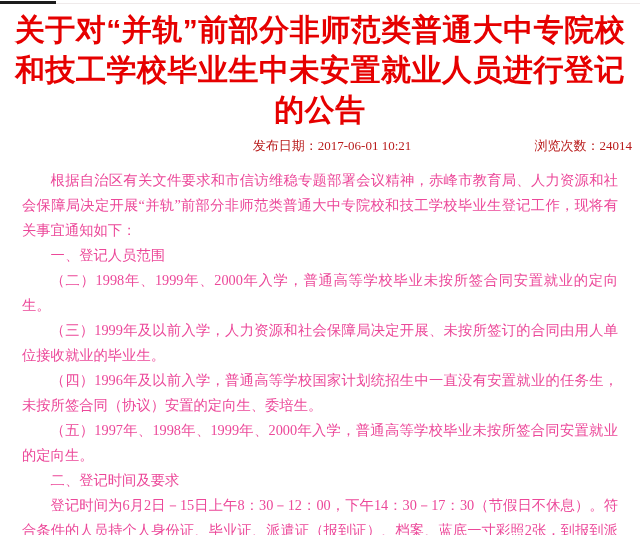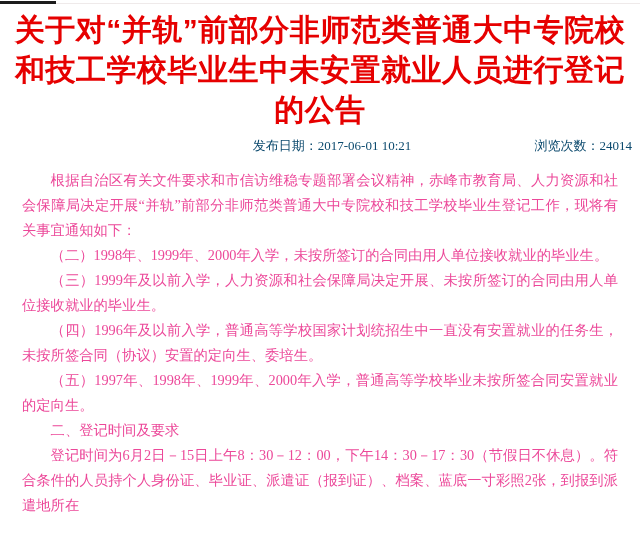--- a/index.html
+++ b/index.html
@@ -41,21 +41,21 @@
     color: #e60000;
     letter-spacing: 0.5px;
   }
   .meta-row {
     position: relative;
     margin-top: 6px;
     height: 20px;
     line-height: 20px;
     text-align: center;
     font-size: 13px;
-    color: #0c4a6e;
+    color: #b91c1c;
     font-family: "Liberation Serif", serif;
     margin-left: 24px;
   }
   .meta-views {
     position: absolute;
     right: 8px;
     top: 0;
   }
   .article-body {
     margin-top: 12px;
@@ -81,19 +81,20 @@
 
 <h1 class="doc-title">关于对“并轨”前部分非师范类普通大中专院校和技工学校毕业生中未安置就业人员进行登记的公告</h1>
 
 <div class="meta-row">
   <span><span>发布日期：</span><span>2017-06-01 10:21</span></span>
   <span class="meta-views"><span>浏览次数：</span><span>24014</span></span>
 </div>
 
 <div class="article-body">
   <p>根据自治区有关文件要求和市信访维稳专题部署会议精神，赤峰市教育局、人力资源和社会保障局决定开展“并轨”前部分非师范类普通大中专院校和技工学校毕业生登记工作，现将有关事宜通知如下：</p>
-    <p>（二）1998年、1999年、2000年入学，未按所签订的合同由用人单位接收就业的毕业生。</p>
+    <p class="section-heading">一、登记人员范围</p>
+    <p>（二）1998年、1999年、2000年入学，普通高等学校毕业未按所签合同安置就业的定向生。</p>
     <p>（三）1999年及以前入学，人力资源和社会保障局决定开展、未按所签订的合同由用人单位接收就业的毕业生。</p>
     <p>（四）1996年及以前入学，普通高等学校国家计划统招生中一直没有安置就业的任务生，未按所签合同（协议）安置的定向生、委培生。</p>
     <p>（五）1997年、1998年、1999年、2000年入学，普通高等学校毕业未按所签合同安置就业的定向生。</p>
     <p class="section-heading">二、登记时间及要求</p>
     <p>登记时间为6月2日－15日上午8：30－12：00，下午14：30－17：30（节假日不休息）。符合条件的人员持个人身份证、毕业证、派遣证（报到证）、档案、蓝底一寸彩照2张，到报到派遣地所在</p>
 </div>
 
 </body></html>

